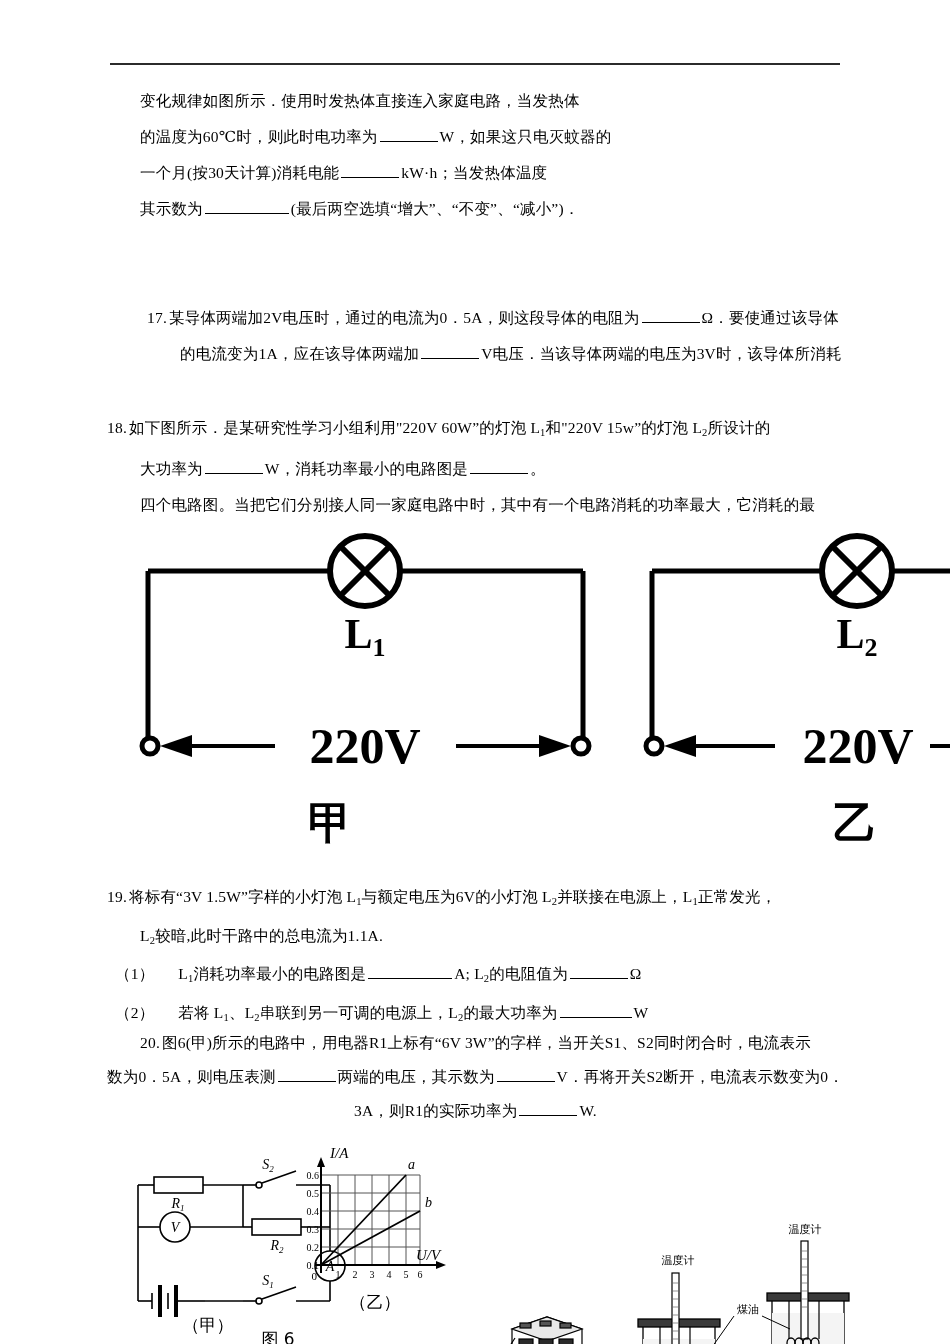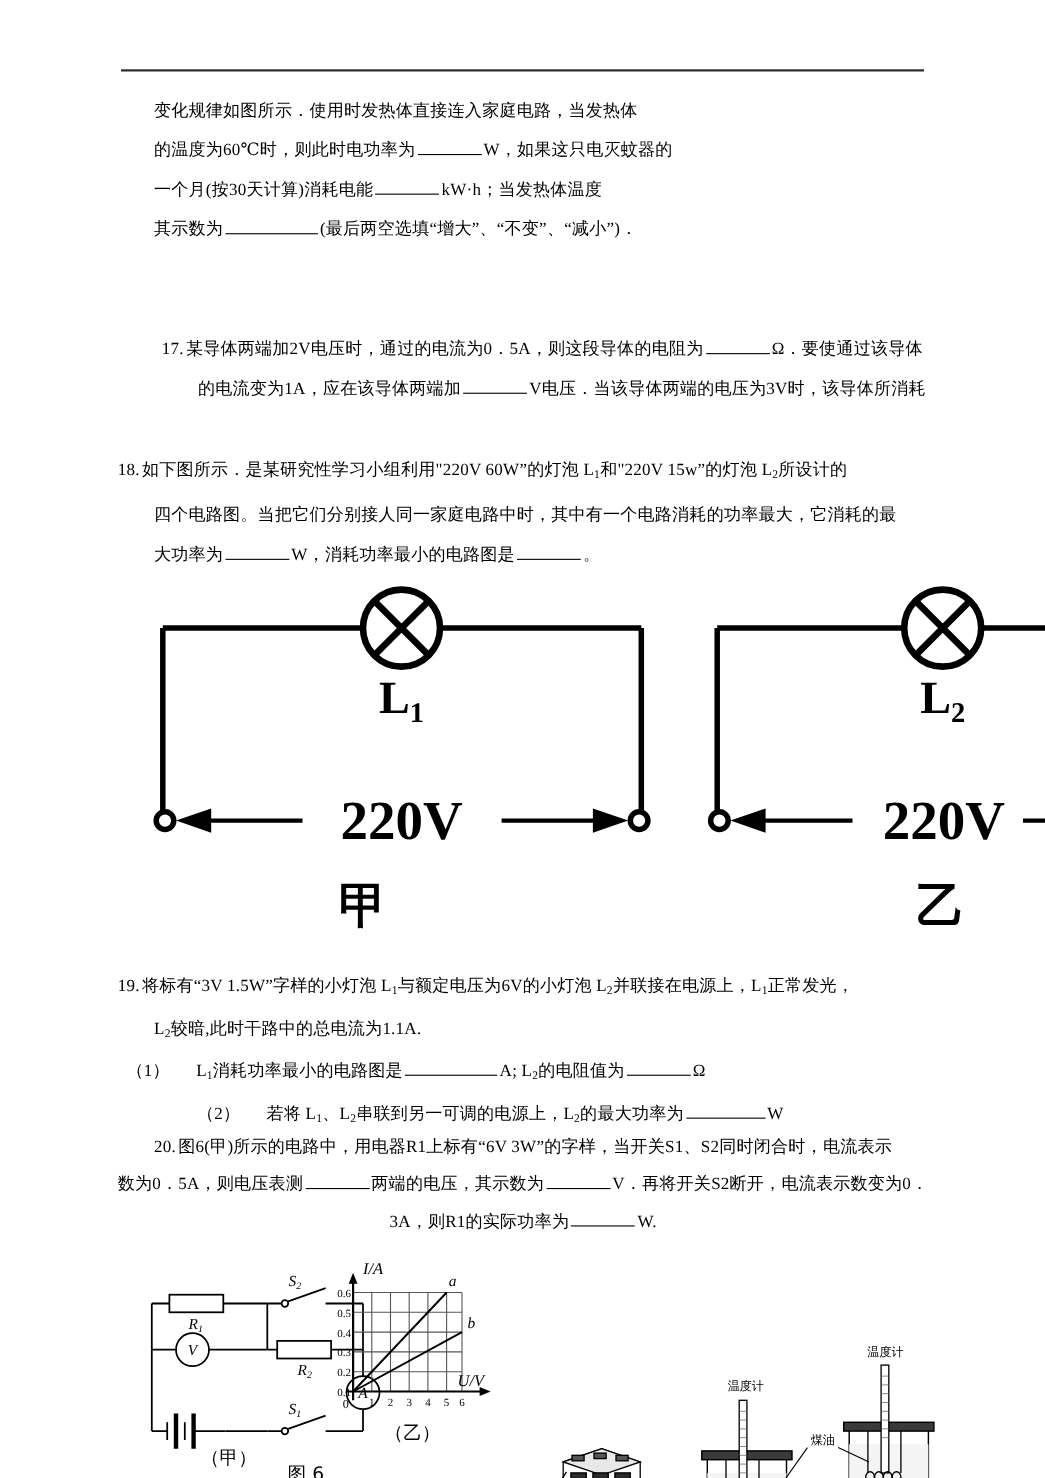--- a/index.html
+++ b/index.html
@@ -110,24 +110,24 @@
     </div>
     <div class="qline indent">
       <span>的电流变为1A，应在该导体两端加</span><span class="blank b-m"></span><span>V电压．当该导体两端的电压为3V时，该导体所消耗</span>
     </div>
   </div>
 
   <div class="qblock" style="left:107px; top:407px;">
     <div class="qline">
       <span class="num">18.</span><span>如下图所示．是某研究性学习小组利用"220V 60W”的灯泡 L</span><sub>1</sub><span>和"220V 15w”的灯泡 L</span><sub>2</sub><span>所设计的</span>
     </div>
-    <div class="qline indent">四个电路图。当把它们分别接人同一家庭电路中时，其中有一个电路消耗的功率最大，它消耗的最</div>
     <div class="qline indent">
       <span>大功率为</span><span class="blank b-m"></span><span>W，消耗功率最小的电路图是</span><span class="blank b-m"></span><span>。</span>
     </div>
+    <div class="qline indent">四个电路图。当把它们分别接人同一家庭电路中时，其中有一个电路消耗的功率最大，它消耗的最</div>
   </div>
 
   <div class="fig18">
     <svg width="950" height="350" viewBox="0 0 950 350" xmlns="http://www.w3.org/2000/svg">
       <g stroke="#000" fill="none" stroke-width="5">
 
         <line x1="148" y1="53" x2="330" y2="53"></line>
 
         <line x1="401" y1="53" x2="583" y2="53"></line>
 
@@ -183,21 +183,21 @@
   <div class="qblock" style="left:107px; top:877px; line-height:34px;">
     <div class="qline">
       <span class="num">19.</span><span>将标有“3V 1.5W”字样的小灯泡 L</span><sub>1</sub><span>与额定电压为6V的小灯泡 L</span><sub>2</sub><span>并联接在电源上，L</span><sub>1</sub><span>正常发光，</span>
     </div>
     <div class="qline indent">
       <span>L</span><sub>2</sub><span>较暗,此时干路中的总电流为1.1A.</span>
     </div>
     <div class="qline" style="padding-left:8px;">
       <span>（1）</span><span style="display:inline-block;width:24px;"></span><span>L</span><sub>1</sub><span>消耗功率最小的电路图是</span><span class="blank b-xl"></span><span>A; L</span><sub>2</sub><span>的电阻值为</span><span class="blank b-m"></span><span>Ω</span>
     </div>
-    <div class="qline" style="padding-left:8px;text-align:center;">
+    <div class="qline" style="padding-left:8px;">
       <span>（2）</span><span style="display:inline-block;width:24px;"></span><span>若将 L</span><sub>1</sub><span>、L</span><sub>2</sub><span>串联到另一可调的电源上，L</span><sub>2</sub><span>的最大功率为</span><span class="blank b-l"></span><span>W</span>
     </div>
   </div>
 
   <div class="qblock" style="left:107px; top:1023px; line-height:34px;text-align:center;">
     <div class="qline">
       <span class="num">20.</span><span>图6(甲)所示的电路中，用电器R1上标有“6V 3W”的字样，当开关S1、S2同时闭合时，电流表示</span>
     </div>
     <div class="qline">
       <span>数为0．5A，则电压表测</span><span class="blank b-m"></span><span>两端的电压，其示数为</span><span class="blank b-m"></span><span>V．再将开关S2断开，电流表示数变为0．</span>

